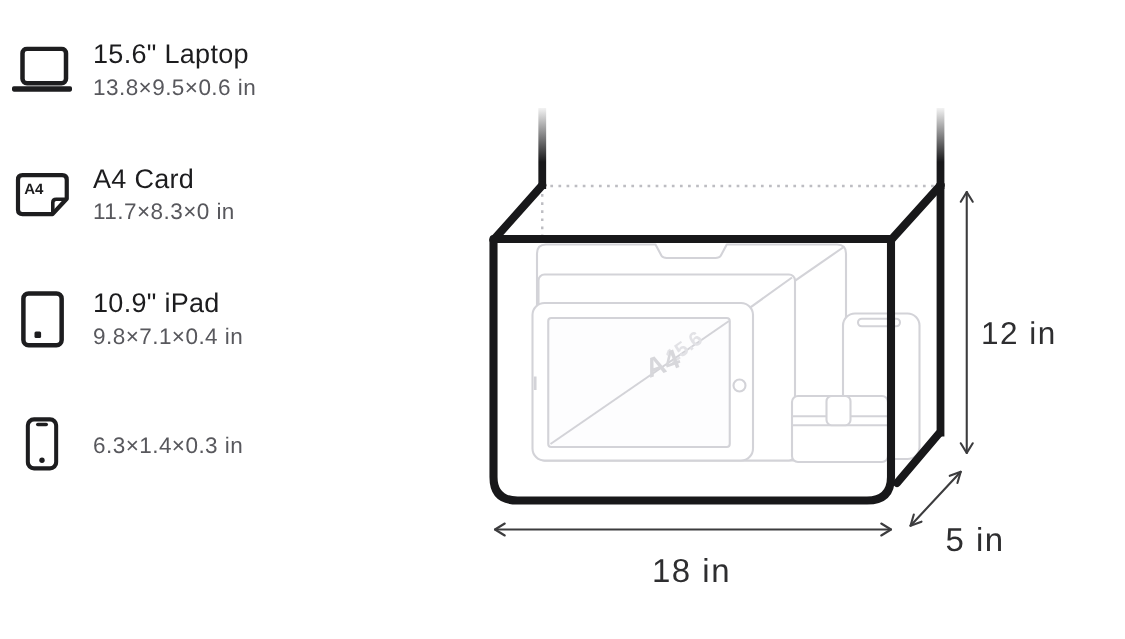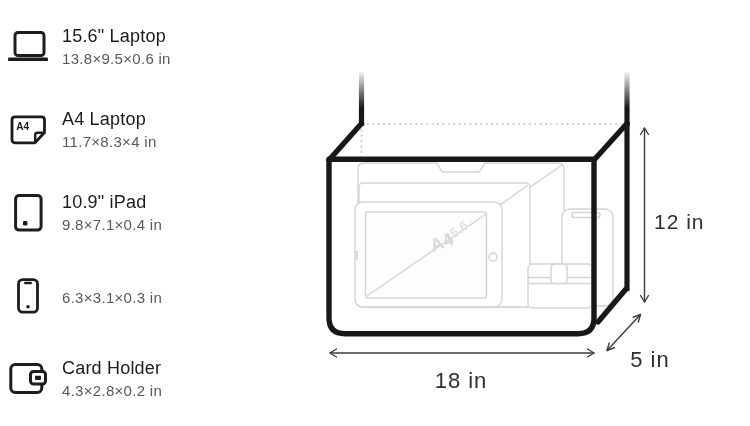--- a/index.html
+++ b/index.html
@@ -38,22 +38,22 @@
 
   <div class="item-row">
     <div class="icon-box">
       <svg width="37" height="30" viewBox="0 0 37 30">
         <path d="M5 1.8 H31.5 Q34.5 1.8 34.5 4.8 V17.5 L25 27.8 H5 Q2 27.8 2 24.8 V4.8 Q2 1.8 5 1.8 Z" fill="none" stroke="#1d1d1f" stroke-width="2.8" stroke-linejoin="round"></path>
         <path d="M34 17.8 H27.5 Q25.2 17.8 25.2 20 V27.4" fill="none" stroke="#1d1d1f" stroke-width="2.4" stroke-linejoin="round"></path>
         <text x="6.2" y="14.5" font-size="10" font-weight="bold" fill="#1d1d1f">A4</text>
       </svg>
     </div>
     <div class="item-text">
-      <div class="item-title">A4 Laptop</div>
-      <div class="item-dims">11.7×8.3×4 in</div>
+      <div class="item-title">A4 Card</div>
+      <div class="item-dims">11.7×8.3×0 in</div>
     </div>
   </div>
 
   <div class="item-row">
     <div class="icon-box">
       <svg width="29" height="38" viewBox="0 0 29 38">
         <rect x="1.6" y="1.6" width="25.5" height="34.5" rx="3.5" fill="none" stroke="#1d1d1f" stroke-width="3"></rect>
         <rect x="9" y="27" width="4.4" height="4.4" rx="1" fill="#1d1d1f"></rect>
       </svg>
     </div>
@@ -65,37 +65,24 @@
 
   <div class="item-row">
     <div class="icon-box">
       <svg width="22" height="36" viewBox="0 0 22 36">
         <rect x="1.5" y="1.6" width="19" height="32.6" rx="4.2" fill="none" stroke="#1d1d1f" stroke-width="2.8"></rect>
         <rect x="7" y="3.8" width="8" height="2.4" rx="1.2" fill="#1d1d1f"></rect>
         <circle cx="11" cy="28.8" r="1.8" fill="#1d1d1f"></circle>
       </svg>
     </div>
     <div class="item-text">
-      <div class="item-dims">6.3×3.1×0.3 in</div>
+      <div class="item-dims">6.3×1.4×0.3 in</div>
     </div>
   </div>
 
-  <div class="item-row">
-    <div class="icon-box">
-      <svg width="38" height="33" viewBox="0 0 38 33">
-        <rect x="1.8" y="2.4" width="31" height="28" rx="4.5" fill="none" stroke="#1d1d1f" stroke-width="3"></rect>
-        <rect x="21.5" y="9.5" width="15" height="12.5" rx="3" fill="#ffffff" stroke="#1d1d1f" stroke-width="3"></rect>
-        <rect x="26" y="13.7" width="6" height="4.2" rx="1" fill="#1d1d1f"></rect>
-      </svg>
-    </div>
-    <div class="item-text">
-      <div class="item-title">Card Holder</div>
-      <div class="item-dims">4.3×2.8×0.2 in</div>
-    </div>
-  </div>
 
 </div>
 
 <div class="diagram-wrap">
 <svg width="750" height="426" viewBox="0 0 750 426">
   <defs>
     <linearGradient id="strapFade" gradientUnits="userSpaceOnUse" x1="0" y1="70" x2="0" y2="108">
       <stop offset="0" stop-color="#18181a" stop-opacity="0"></stop>
       <stop offset="1" stop-color="#18181a" stop-opacity="1"></stop>
     </linearGradient>

